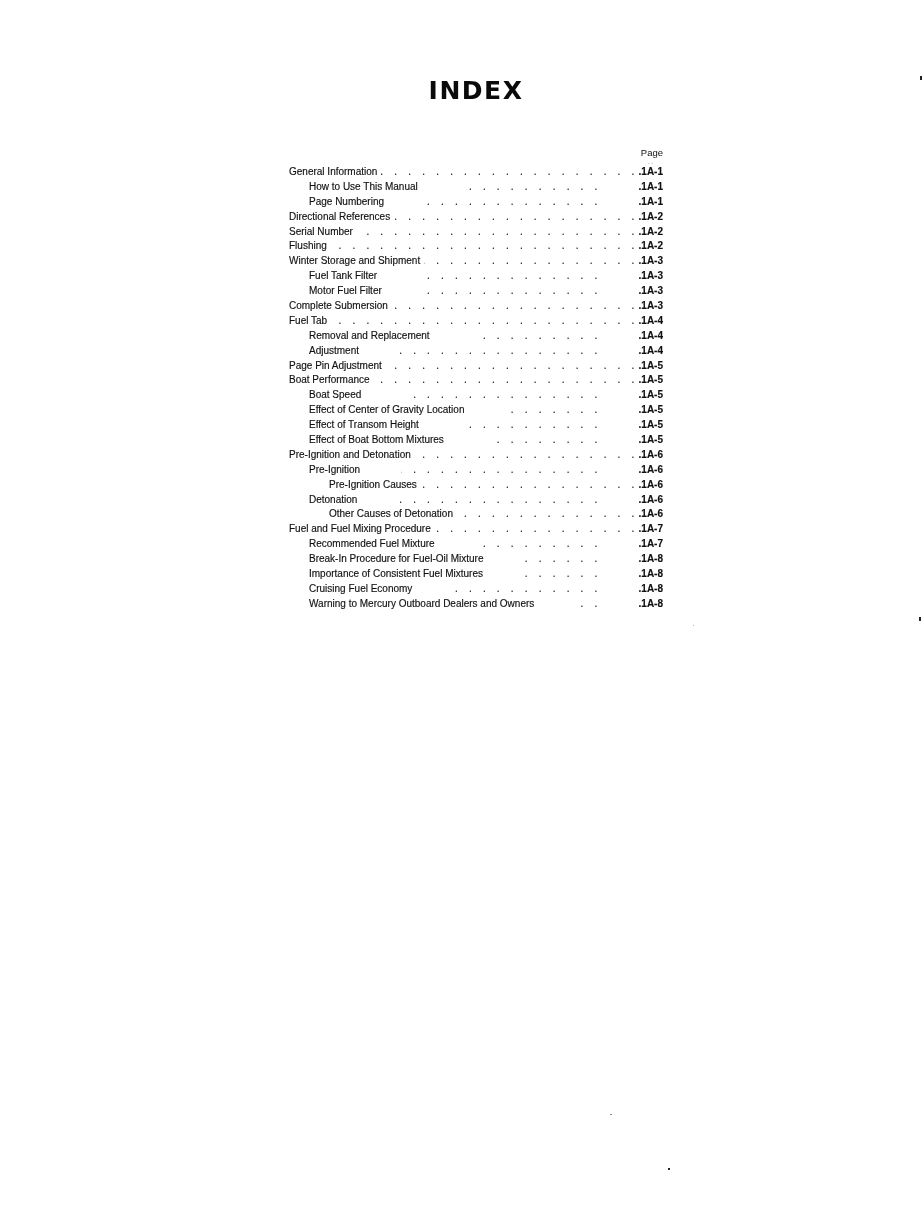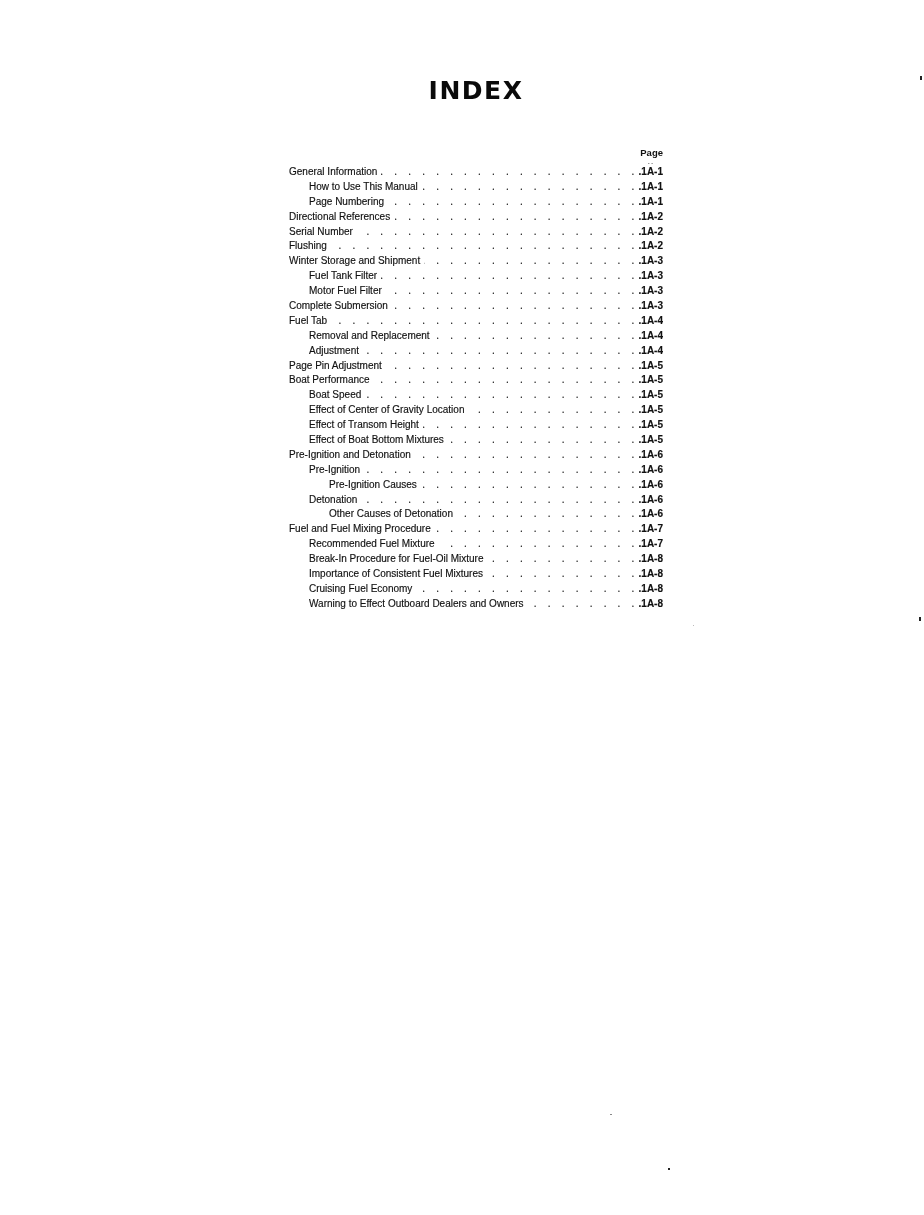--- a/index.html
+++ b/index.html
@@ -29,21 +29,21 @@
     }
     .index-block {
       position: absolute;
       left: 289px;
       top: 146px;
       width: 374px;
     }
     .page-heading {
       text-align: right;
       font-size: 9.5px;
-      font-weight: bold;
+      font-weight: normal;
       height: 19px;
       line-height: 14px;
       position: relative;
     }
     .page-heading .mark {
       position: absolute;
       right: 10px;
       top: 13px;
       font-size: 6px;
       line-height: 6px;
@@ -56,21 +56,21 @@
     .entry {
       display: flex;
       align-items: flex-end;
       height: 14.9px;
       line-height: 14.9px;
       font-size: 10px;
       white-space: nowrap;
       overflow: hidden;
       -webkit-text-stroke: 0.15px #111;
     }
-    .entry.level-1 { padding-left: 20px; }
+    .entry.level-1 { padding-left: 20px; gap: 37px; }
     .entry.level-2 { padding-left: 40px; }
     .entry .label {
       flex: 0 0 auto;
       padding-right: 4px;
     }
     .entry .leader {
       flex: 1 1 auto;
       overflow: hidden;
       letter-spacing: 4.2px;
       text-align: right;
@@ -237,21 +237,21 @@
         <span class="label">Importance of Consistent Fuel Mixtures</span>
         <span class="leader">. . . . . . . . . . . . . . . . . . . . . . . . . . . . . . . . . . . . . . . . . . . . . . . . . . .</span>
         <span class="pg">.1A-8</span>
       </li>
       <li class="entry level-1">
         <span class="label">Cruising Fuel Economy</span>
         <span class="leader">. . . . . . . . . . . . . . . . . . . . . . . . . . . . . . . . . . . . . . . . . . . . . . . . . . .</span>
         <span class="pg">.1A-8</span>
       </li>
       <li class="entry level-1">
-        <span class="label">Warning to Effect Outboard Dealers and Owners</span>
+        <span class="label">Warning to Mercury Outboard Dealers and Owners</span>
         <span class="leader">. . . . . . . . . . . . . . . . . . . . . . . . . . . . . . . . . . . . . . . . . . . . . . . . . . .</span>
         <span class="pg">.1A-8</span>
       </li>
     </ul>
 </div>
 
 <div class="artifact" style="left:920px;top:76px;width:2px;height:4px;"></div>
 <div class="artifact" style="left:919px;top:617px;width:2px;height:4px;"></div>
 <div class="artifact" style="left:610px;top:1114px;width:2px;height:1px;background:#888;"></div>
 <div class="artifact" style="left:668px;top:1168px;width:2px;height:2px;"></div>

